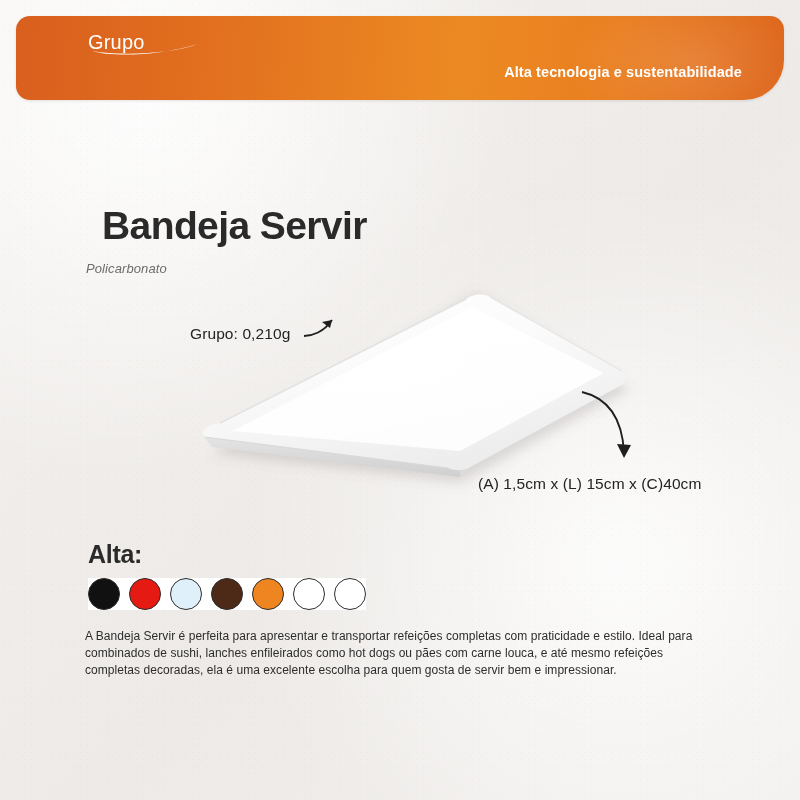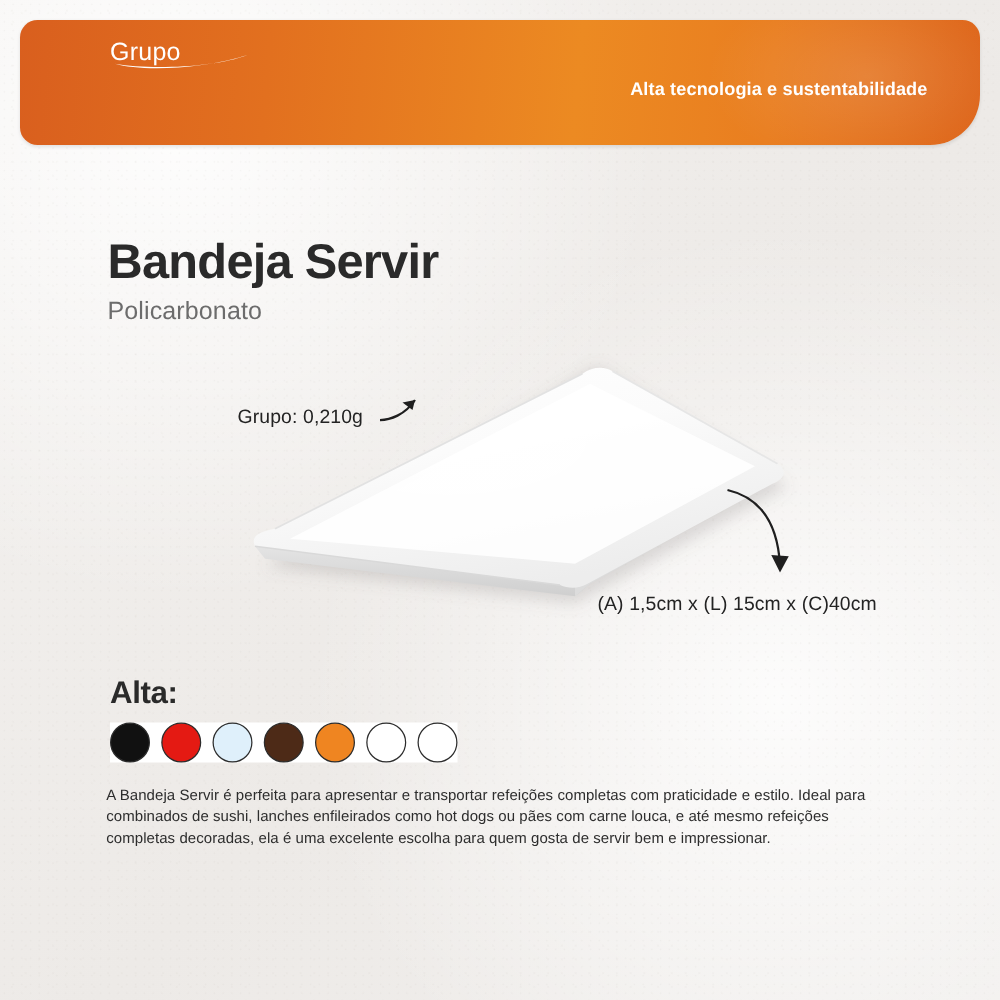--- a/index.html
+++ b/index.html
@@ -37,21 +37,21 @@
     background-position: 0 0, 4px 3px;
     pointer-events: none;
   }
 
   
   .header {
     position: absolute;
     top: 16px;
     left: 16px;
     width: 768px;
-    height: 100px;
+    height: 84px;
     border-radius: 14px 14px 40px 14px;
     background: linear-gradient(95deg, #d95f1e 0%, #e2701f 26%, #ec8a22 58%, #e97e20 78%, #dd6419 100%);
     box-shadow: 0 1px 3px rgba(0,0,0,0.10);
     overflow: hidden;
   }
   .header::after {
     content: "";
     position: absolute;
     right: -40px;
     top: -30px;
@@ -105,27 +105,28 @@
     position: absolute;
     left: 86px;
     top: 190px;
   }
   .product-title {
     font-size: 39px;
     font-weight: 700;
     color: #2a2a2a;
     letter-spacing: -0.6px;
     line-height: 1;
-    margin: 0;
+    margin: 16px;
   }
   .product-subtitle {
-    font-size: 20px;
+    font-size: 13px;
     color: #6c6c6c;
     margin-top: 9px;
     letter-spacing: 0.1px;
+    font-style: italic;
   }
 
   
   .product-area {
     position: absolute;
     left: 120px;
     top: 265px;
     width: 600px;
     height: 250px;
   }

